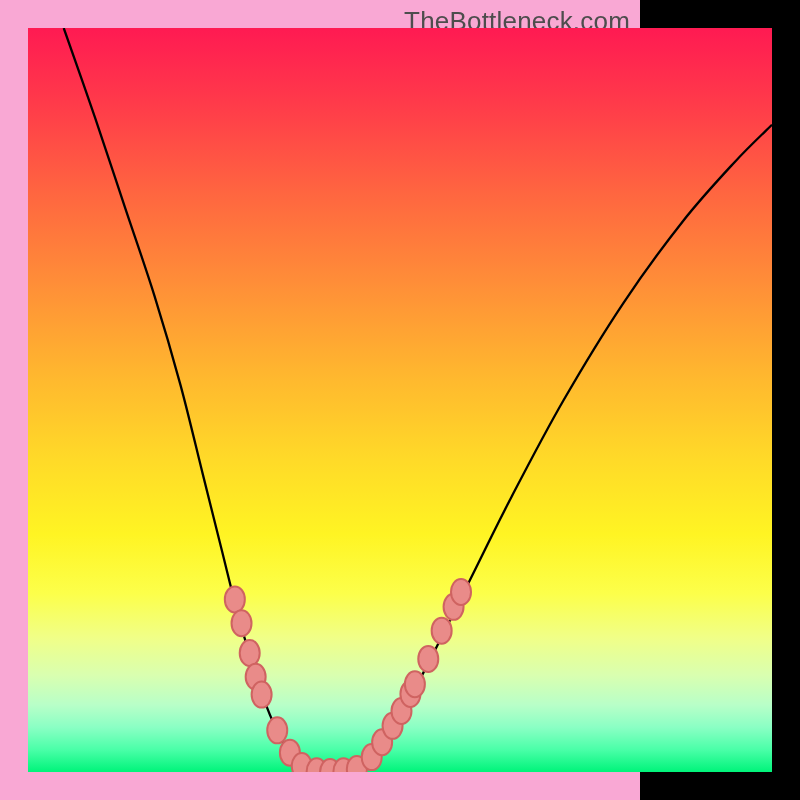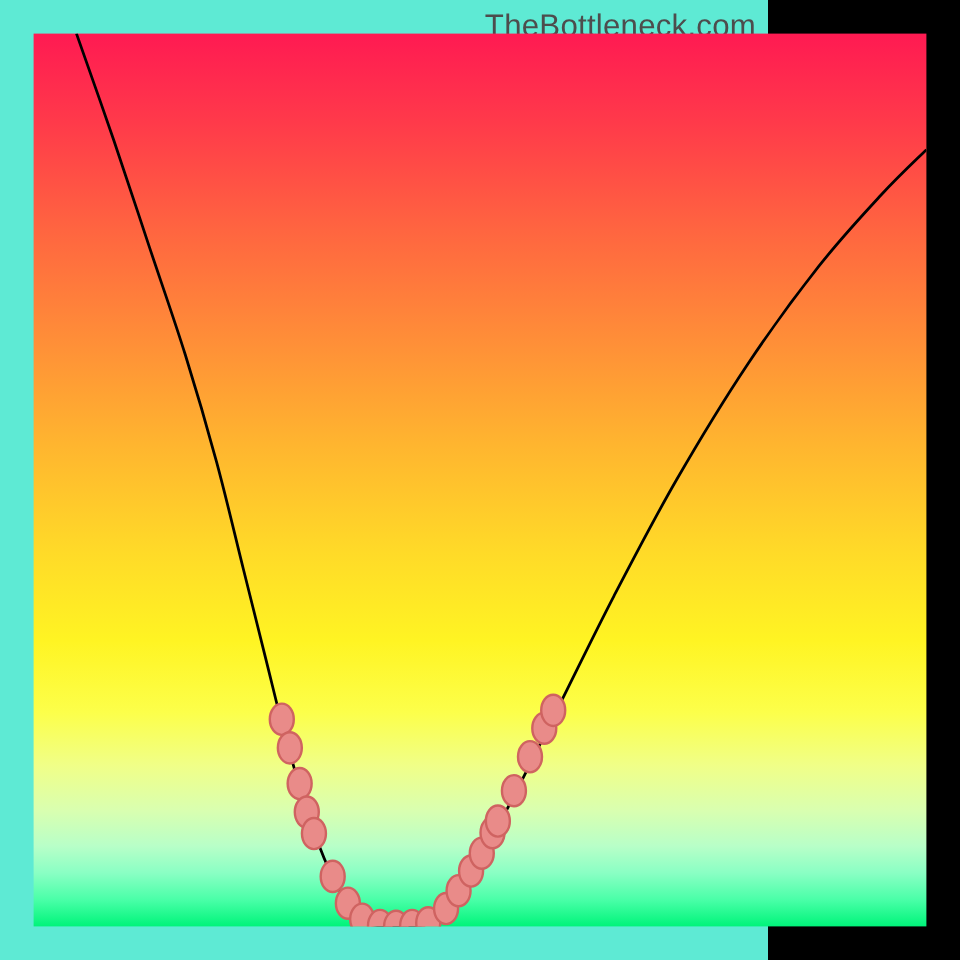--- a/index.html
+++ b/index.html
@@ -8,21 +8,21 @@
     width: 800px;
     height: 800px;
     overflow: hidden;
     background: #000;
     font-family: Arial, Helvetica, sans-serif;
   }
   .frame {
     position: relative;
     width: 640px;
     height: 800px;
-    background: #5eead4;
+    background: #f9a8d4;
   }
   .plot {
     position: absolute;
     left: 28px;
     top: 28px;
     width: 744px;
     height: 744px;
     background: linear-gradient(to bottom,
       #ff1a52 0%,
       #ff3a4a 10%,

